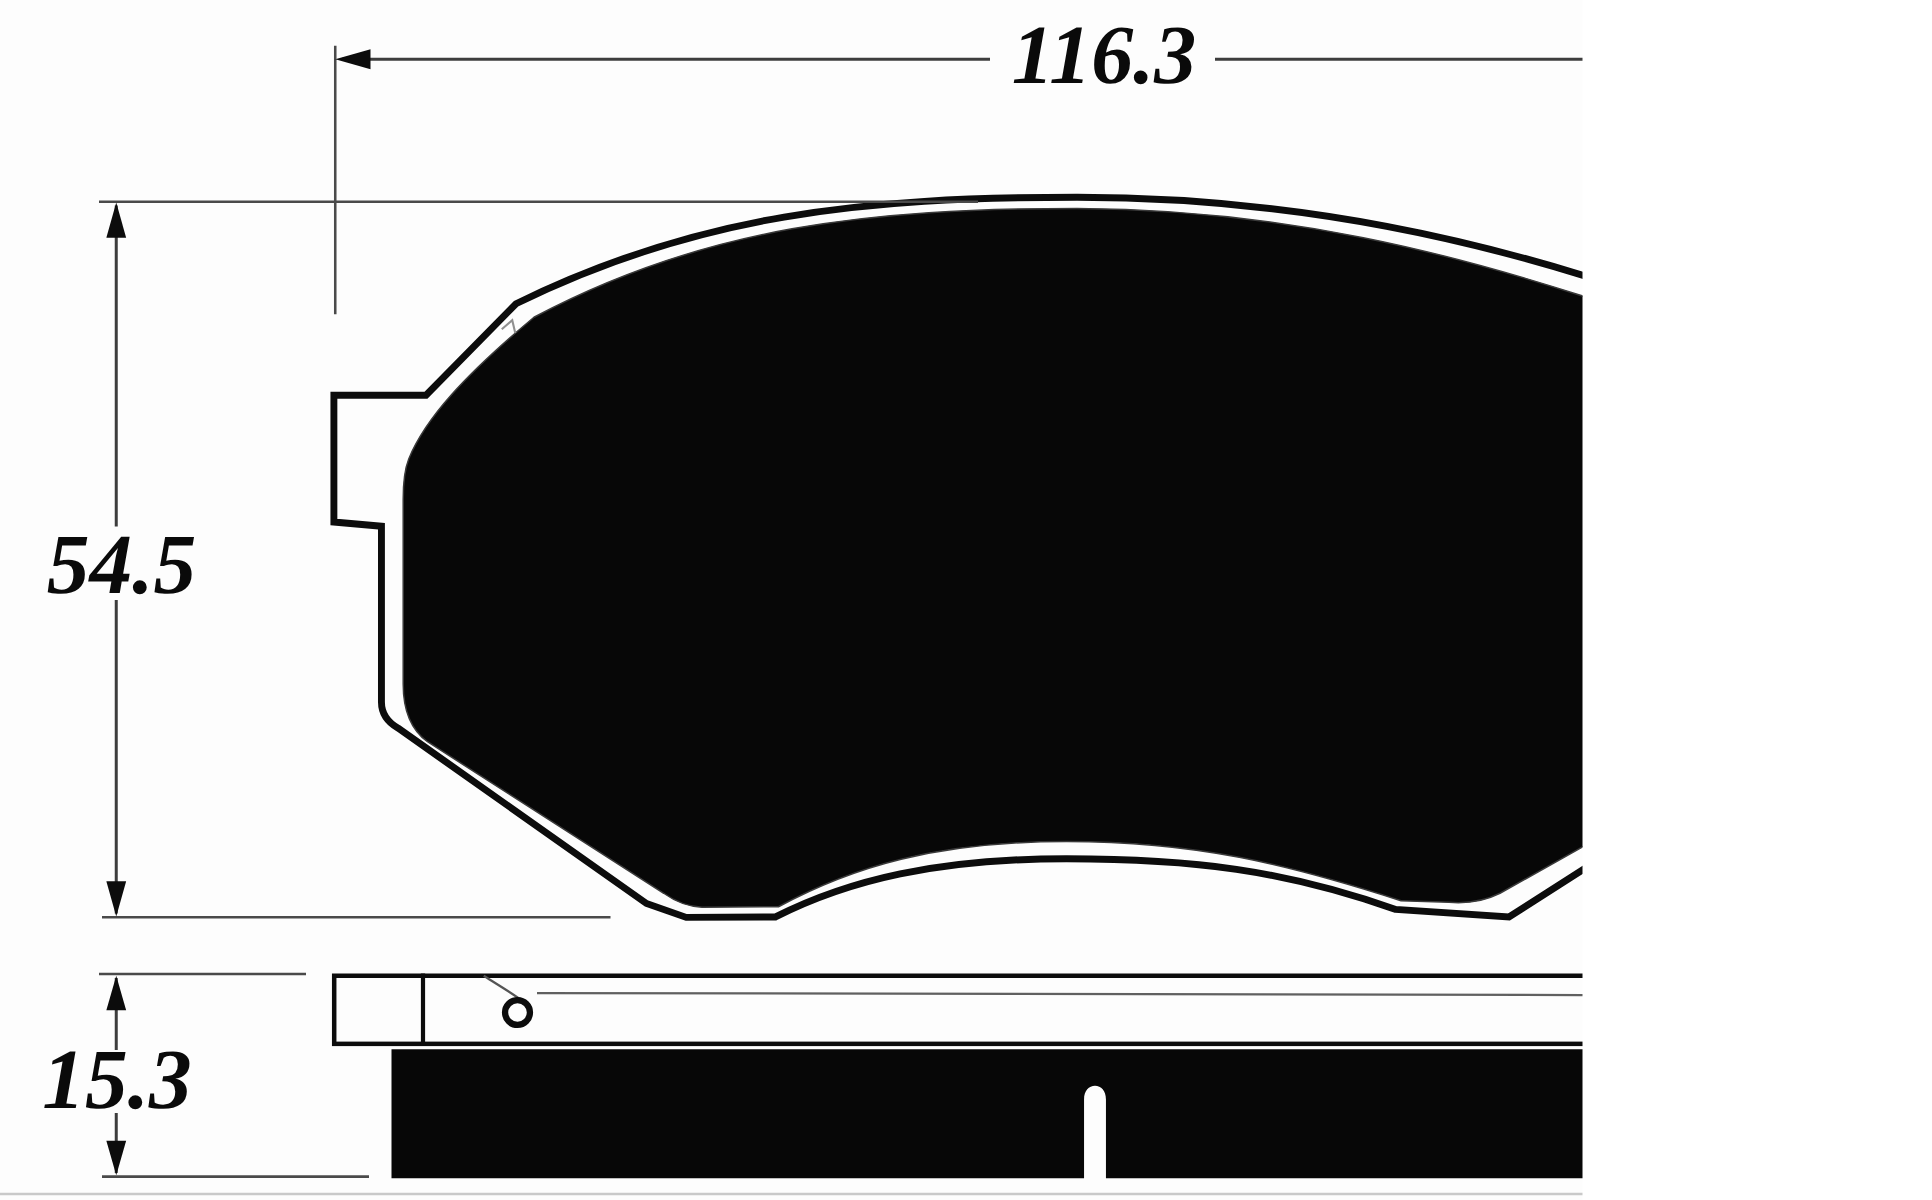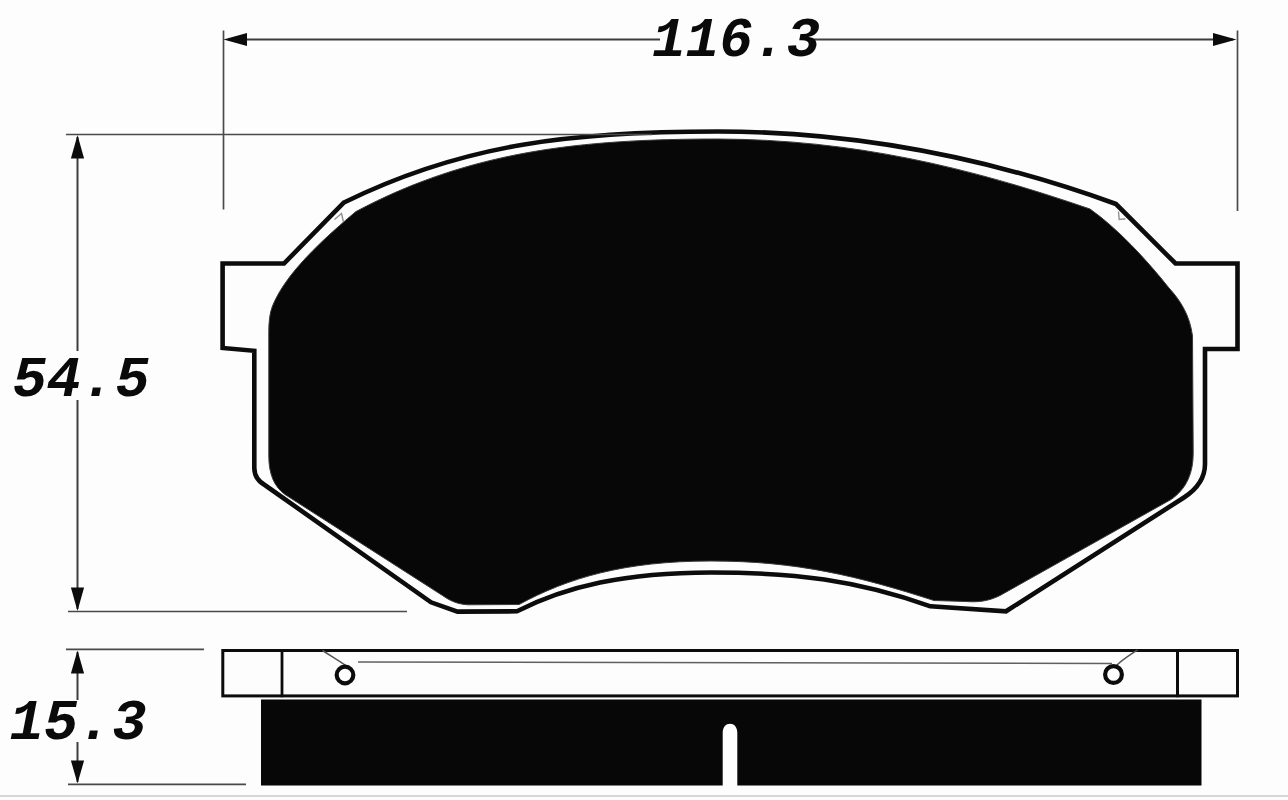--- a/index.html
+++ b/index.html
@@ -1,17 +1,17 @@
 <!DOCTYPE html>
 <html><head>
 <meta charset="utf-8">
 <style>
   html,body{margin:0;padding:0;background:#ffffff;}
-  #page{width:1288px;height:800px;position:relative;background:#fdfdfd;overflow:hidden;
-        font-family:Liberation Mono, monospace;}
+  #page{width:1055px;height:800px;position:relative;background:#fdfdfd;overflow:hidden;
+        font-family:Liberation Serif, serif;}
   svg{position:absolute;left:0;top:0;}
 </style>
 </head>
 <body>
 <div id="page">
 <svg width="1288" height="800" viewBox="0 0 1288 800">
   <rect x="0" y="0" width="1288" height="800" fill="#fdfdfd"></rect>
 
   <path d="M 356,211.5
            C 470,151 580,139 718,139

